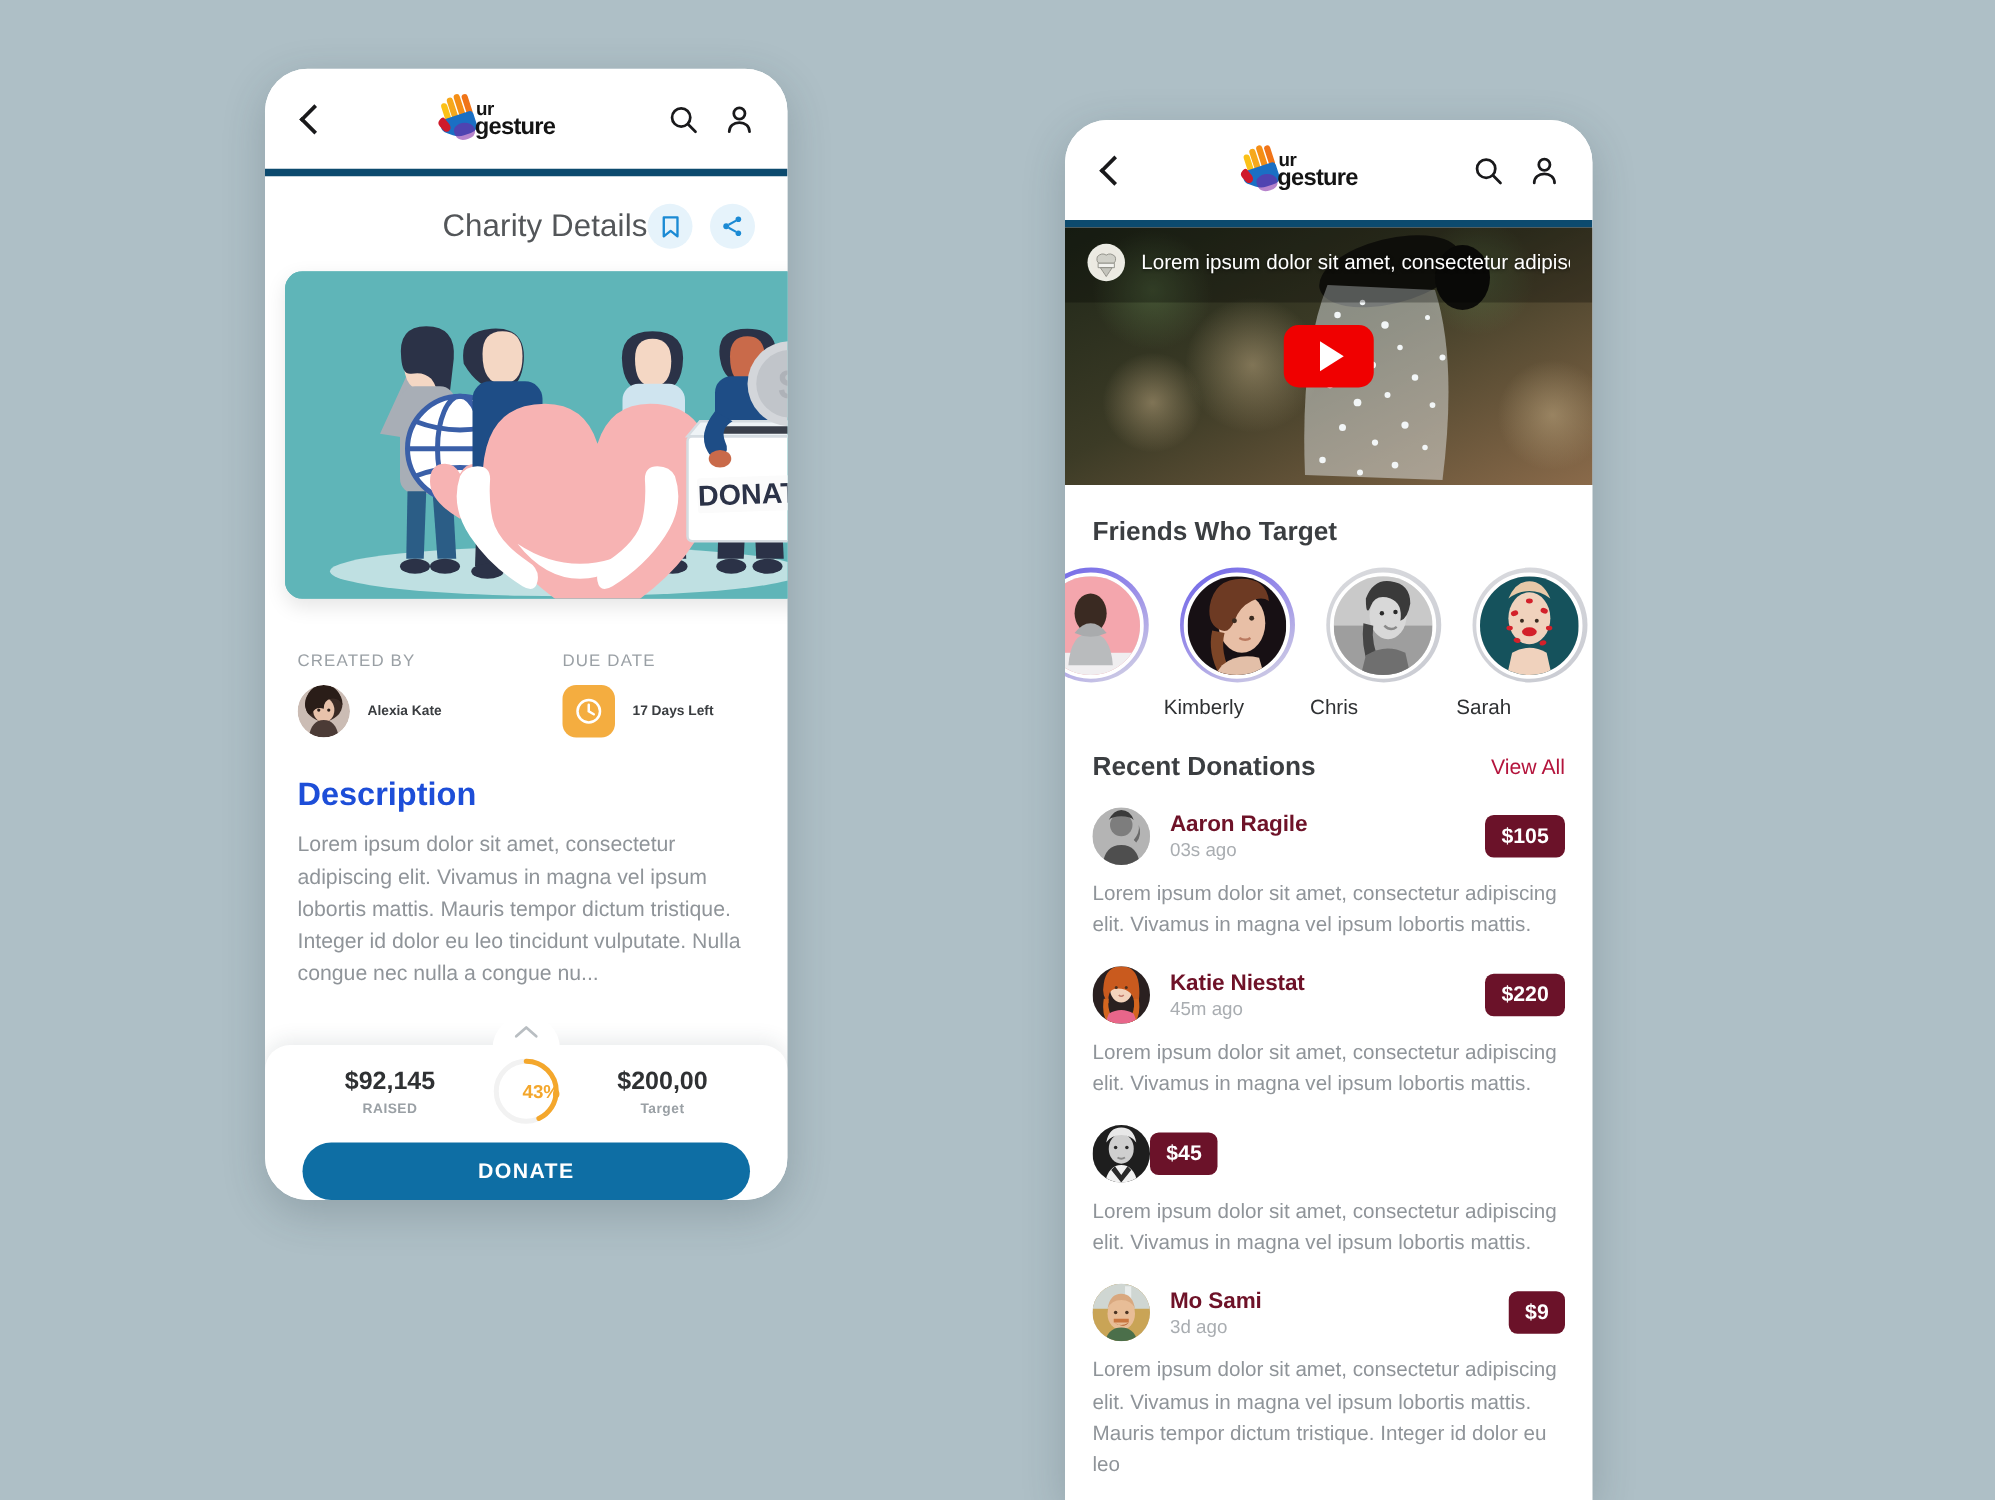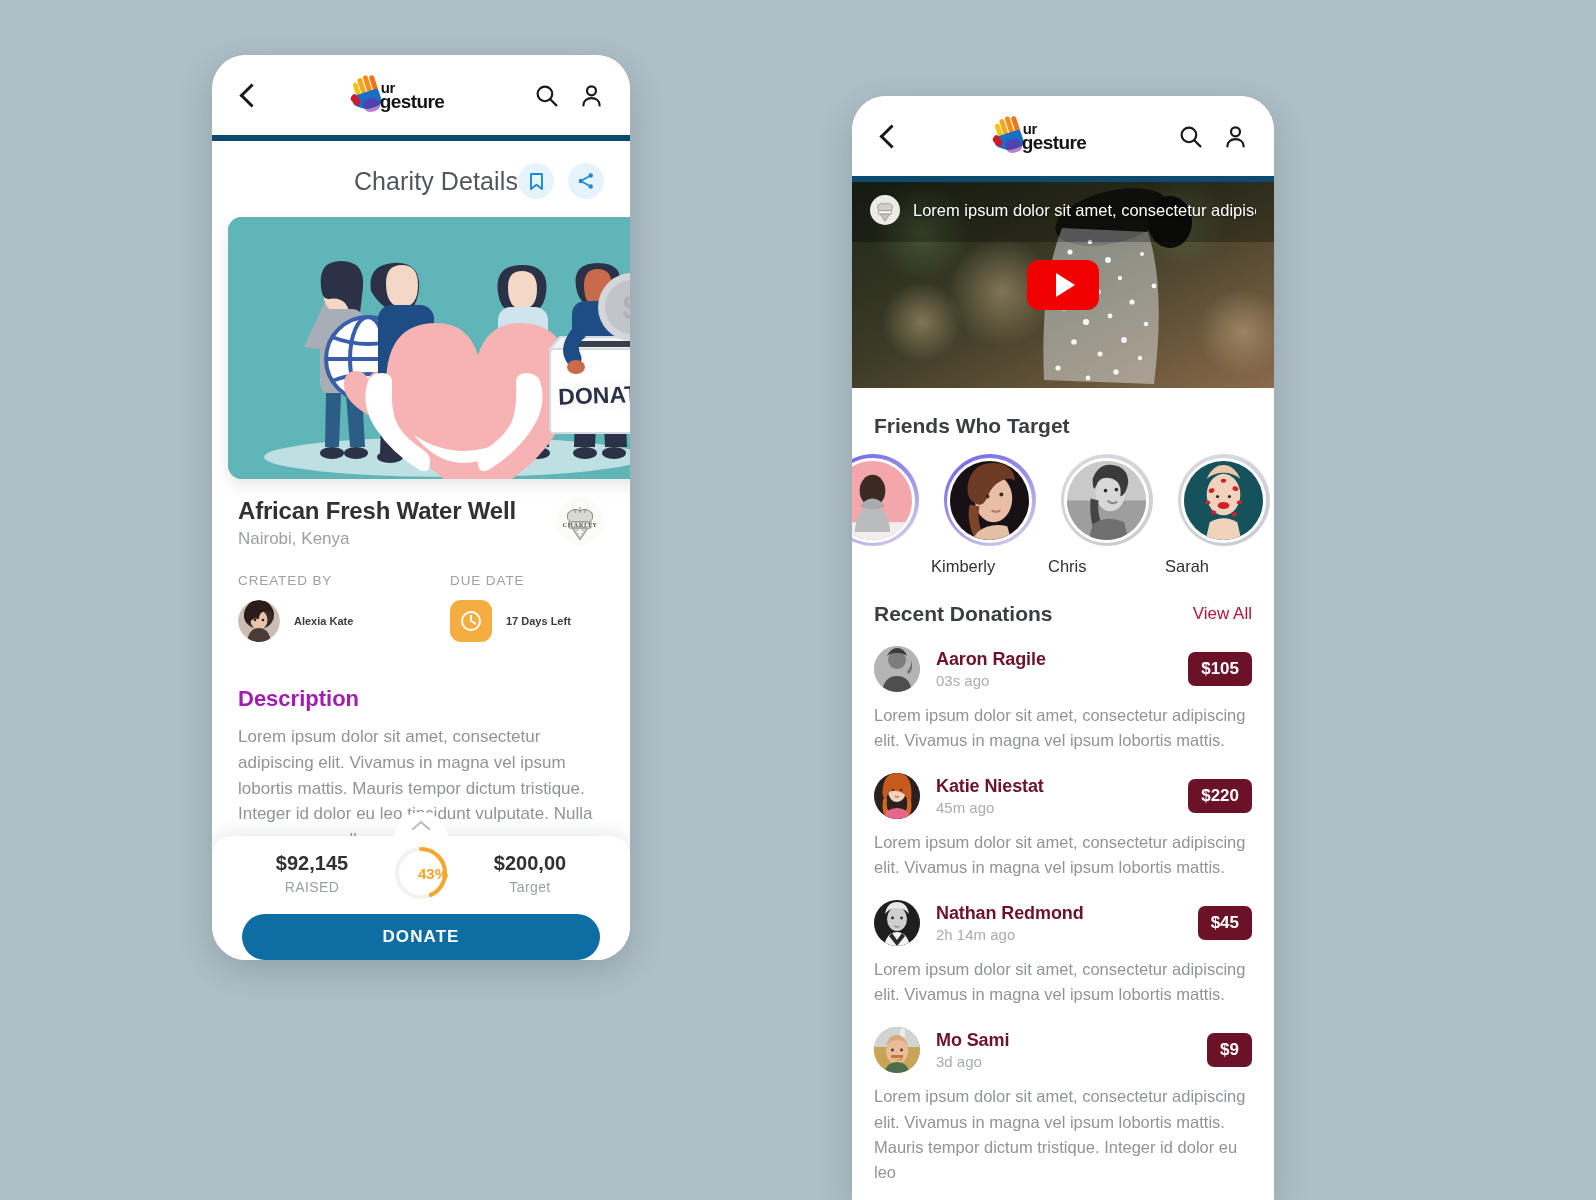--- a/index.html
+++ b/index.html
@@ -92,21 +92,21 @@
   .meta-label { font-size: 13.5px; color: #9aa0a5; letter-spacing: .9px; font-weight: 400; }
   .meta-val { display: flex; align-items: center; gap: 14px; margin-top: 12px; }
   .avatar-sm { width: 42px; height: 42px; border-radius: 50%; overflow: hidden; flex: 0 0 auto; }
   .meta-name { font-size: 11px; font-weight: 700; color: #3a3d40; }
   .clock-tile {
     width: 42px; height: 42px; border-radius: 11px; background: #f4ad40;
     display: flex; align-items: center; justify-content: center; flex: 0 0 auto;
   }
 
   
-  .desc-head { font-size: 22px; font-weight: 700; color: #a21caf; margin-top: 44px; }
+  .desc-head { font-size: 26px; font-weight: 700; color: #1d4ed8; margin-top: 30px; }
   .desc-body { font-size: 17px; line-height: 1.52; color: #8f9499; margin-top: 12px; }
 
   
   .footer-sheet {
     position: absolute; left: 0; right: 0; bottom: 0; height: 124px;
     background: #fff; border-top-left-radius: 20px; border-top-right-radius: 20px;
     box-shadow: 0 -4px 16px rgba(40,60,70,.10);
     padding: 0 30px;
   }
   .collapse-notch {
@@ -114,21 +114,21 @@
     width: 54px; height: 48px; background: #fff;
     border-top-left-radius: 27px; border-top-right-radius: 27px;
     display: flex; justify-content: center; padding-top: 7px; cursor: pointer;
   }
   .prog-row {
     display: flex; align-items: center; justify-content: space-between;
     padding-top: 10px; position: relative; z-index: 2;
   }
   .prog-stat { text-align: center; width: 140px; }
   .prog-amount { font-size: 20px; font-weight: 700; color: #2f3133; }
-  .prog-cap { font-size: 14px; color: #9aa0a5; margin-top: 4px; letter-spacing: .4px; }
+  .prog-cap { font-size: 11px; color: #9aa0a5; margin-top: 4px; letter-spacing: .4px; font-weight: bold; }
   .prog-ring {
     width: 54px; height: 54px; position: relative; flex: 0 0 auto;
     display: flex; align-items: center; justify-content: flex-end;
   }
   .prog-ring svg { position: absolute; inset: 0; }
   .prog-pct { font-size: 15px; font-weight: 700; color: #f4a72c; position: relative; }
   .donate-btn {
     display: flex; align-items: center; justify-content: center;
     height: 46px; border-radius: 25px; background: #0e6ea4; color: #fff;
     font-size: 17px; font-weight: 700; letter-spacing: 1.1px; margin-top: 14px;
@@ -330,39 +330,20 @@
           <text x="404" y="102" font-family="'Liberation Sans',sans-serif" font-size="34" font-weight="700" fill="#aeb2b8" text-anchor="middle">$</text>
           <path d="M406 54 l3 -10 2 10z" fill="#c96a4a"></path>
 
           <path d="M344 112 q-14 18 -6 32 q4 8 12 4 q6 -4 2 -12 q-4 -10 6 -16z" fill="#1e4d86"></path>
           <ellipse cx="348" cy="150" rx="9" ry="7" fill="#c96a4a"></ellipse>
         </svg>
       </div>
     </div>
 
     <div class="info">
-      <div class="info-top">
-        <div>
-          <div class="charity-name">African Fresh Water Well</div>
-          <div class="charity-loc">Nairobi, Kenya</div>
-        </div>
-        <div class="charity-badge">
-          <svg width="44" height="44" viewBox="0 0 44 44">
-            <circle cx="22" cy="22" r="21" fill="#fbfbf7"></circle>
-            <g stroke="#8b8b84" stroke-width="1" fill="#d9d9d2">
-              <path d="M10 14 q6 -6 12 -2 q6 -4 12 2 q2 6 -2 9 h-20 q-4 -3 -2 -9z"></path>
-              <path d="M11 23 h22 v6 h-22z" fill="#f2f2ee"></path>
-              <path d="M14 29 q8 12 8 12 q0 0 8 -12z" fill="#cdcdc5"></path>
-              <path d="M22 8 v6 M16 10 l2 4 M28 10 l-2 4"></path>
-            </g>
-            <text x="22" y="28" font-family="'Liberation Serif',serif" font-size="6.5" font-weight="700" fill="#5d5d56" text-anchor="middle" letter-spacing=".6">CHARITY</text>
-            <path d="M22 30 v7 M19 33 h6" stroke="#fff" stroke-width="1.6"></path>
-          </svg>
-        </div>
-      </div>
 
       <div class="meta-row">
         <div class="meta-col creator">
           <div class="meta-label">CREATED BY</div>
           <div class="meta-val">
             <div class="avatar-sm">
               <svg width="42" height="42" viewBox="0 0 42 42">
                 <defs>
                     <clipPath id="cav">
                       <circle cx="21" cy="21" r="21"></circle>
@@ -673,24 +654,20 @@
             <rect width="46" height="46" fill="#1e1e1e"></rect>
             <ellipse cx="23" cy="19" rx="10" ry="12" fill="#cfcfcf"></ellipse>
             <path d="M11 14 q2 -12 12 -12 q10 0 12 12 q-4 -6 -12 -6 q-8 0 -12 6z" fill="#e8e8e8"></path>
             <circle cx="18.5" cy="18" r="1.4" fill="#2a2a2a"></circle>
               <circle cx="27.5" cy="18" r="1.4" fill="#2a2a2a"></circle>
             <path d="M20 26 q3 2 6 0" stroke="#8a8a8a" stroke-width="1.5" fill="none"></path>
             <path d="M10 46 q3 -14 13 -14 q10 0 13 14z" fill="#f2f2f2"></path>
             <path d="M18 33 l5 7 l5 -7 l3 3 l-8 10 l-8 -10z" fill="#2a2a2a"></path>
           </svg>
         </div>
-        <div class="don-meta">
-          <div class="don-name">Nathan Redmond</div>
-          <div class="don-time">2h 14m ago</div>
-        </div>
         <div class="don-amt">$45</div>
       </div>
       <div class="don-text">Lorem ipsum dolor sit amet, consectetur adipiscing elit. Vivamus in magna vel ipsum lobortis mattis.</div>
     </div>
 
     <div class="don-item">
       <div class="don-top">
         <div class="don-pic">
           <svg width="100%" height="100%" viewBox="0 0 46 46">
             <rect width="46" height="46" fill="#c9a456"></rect>

